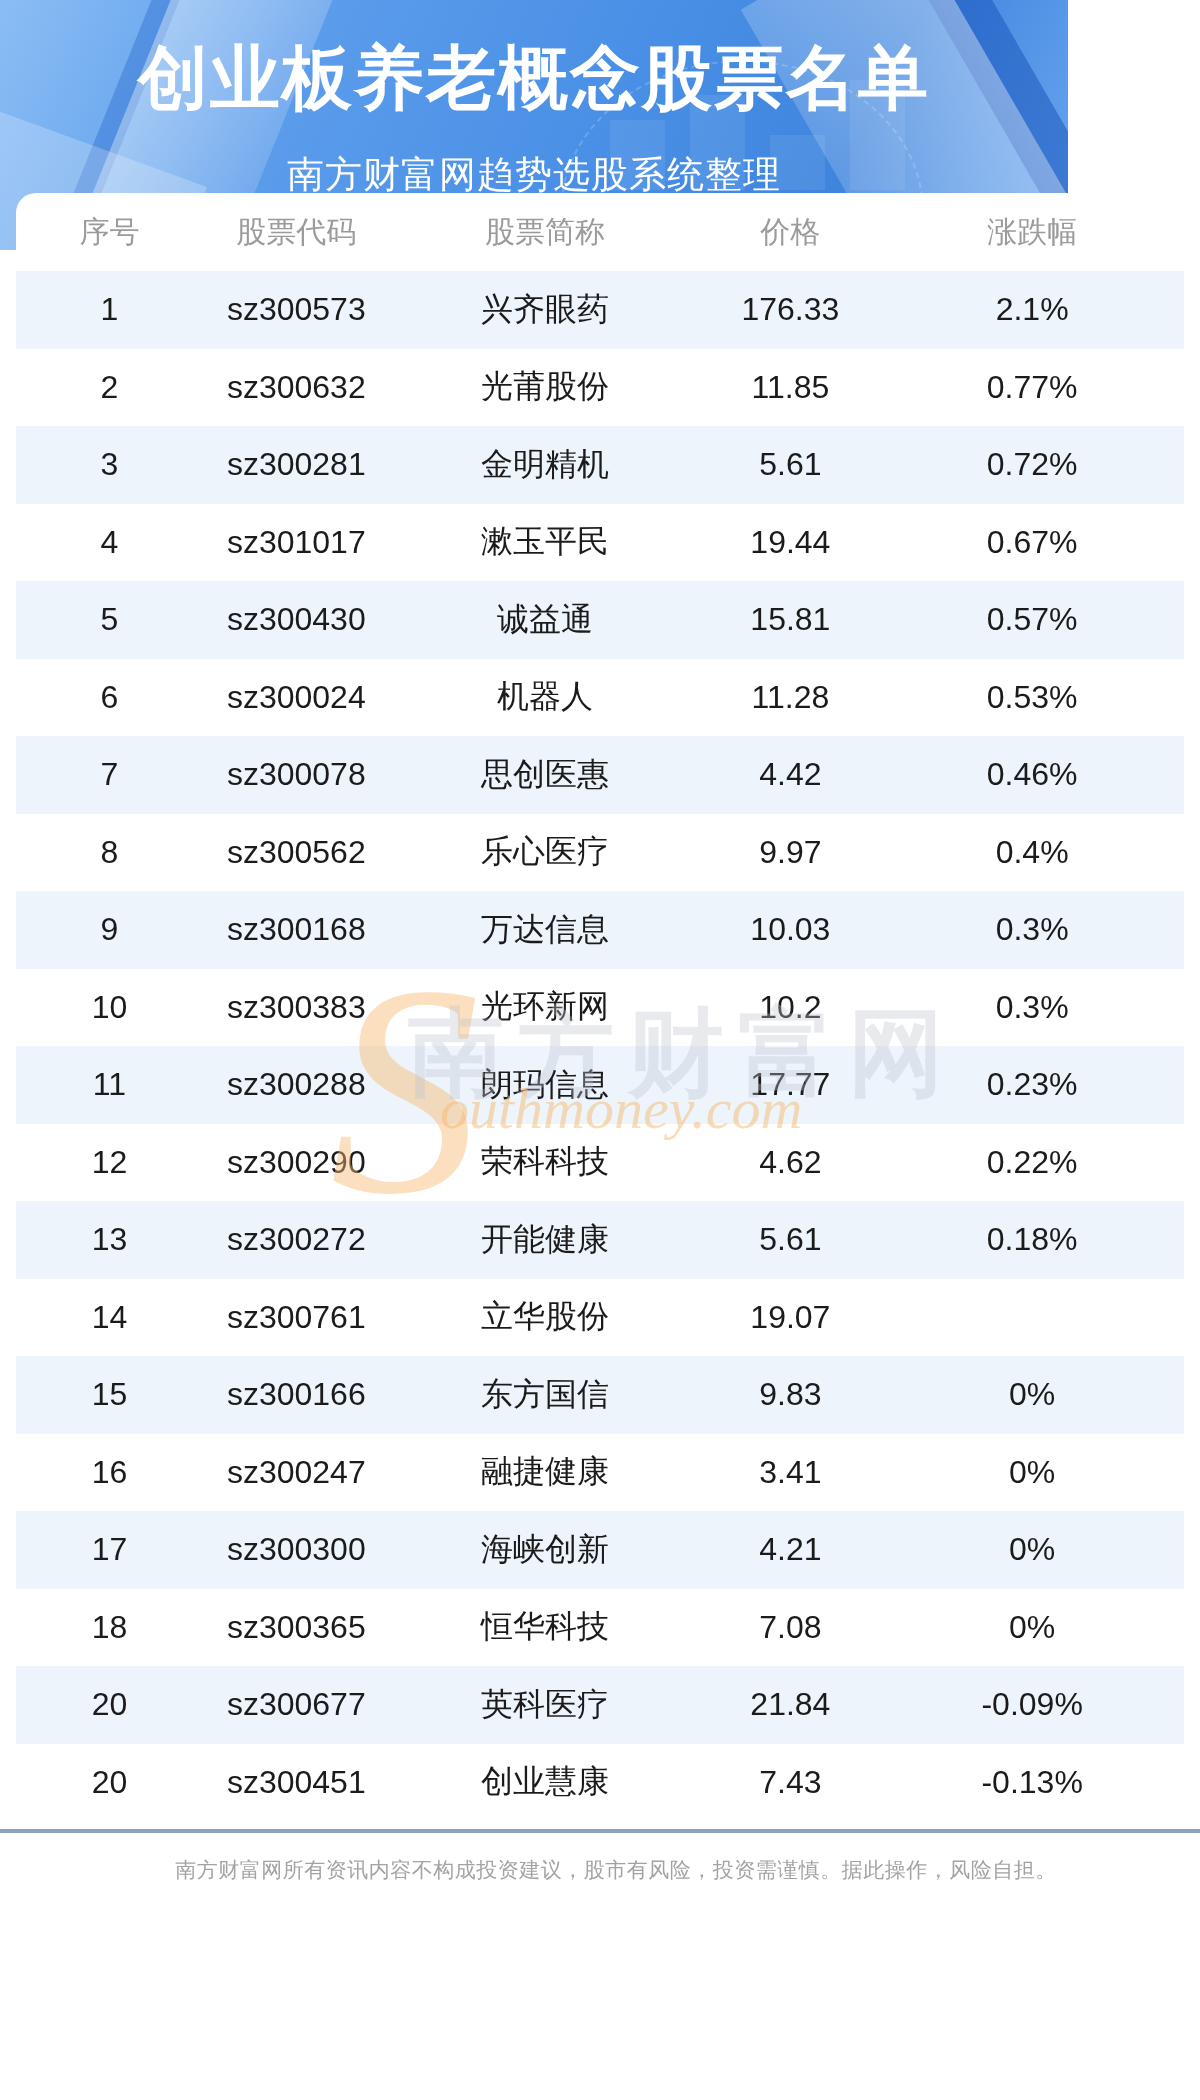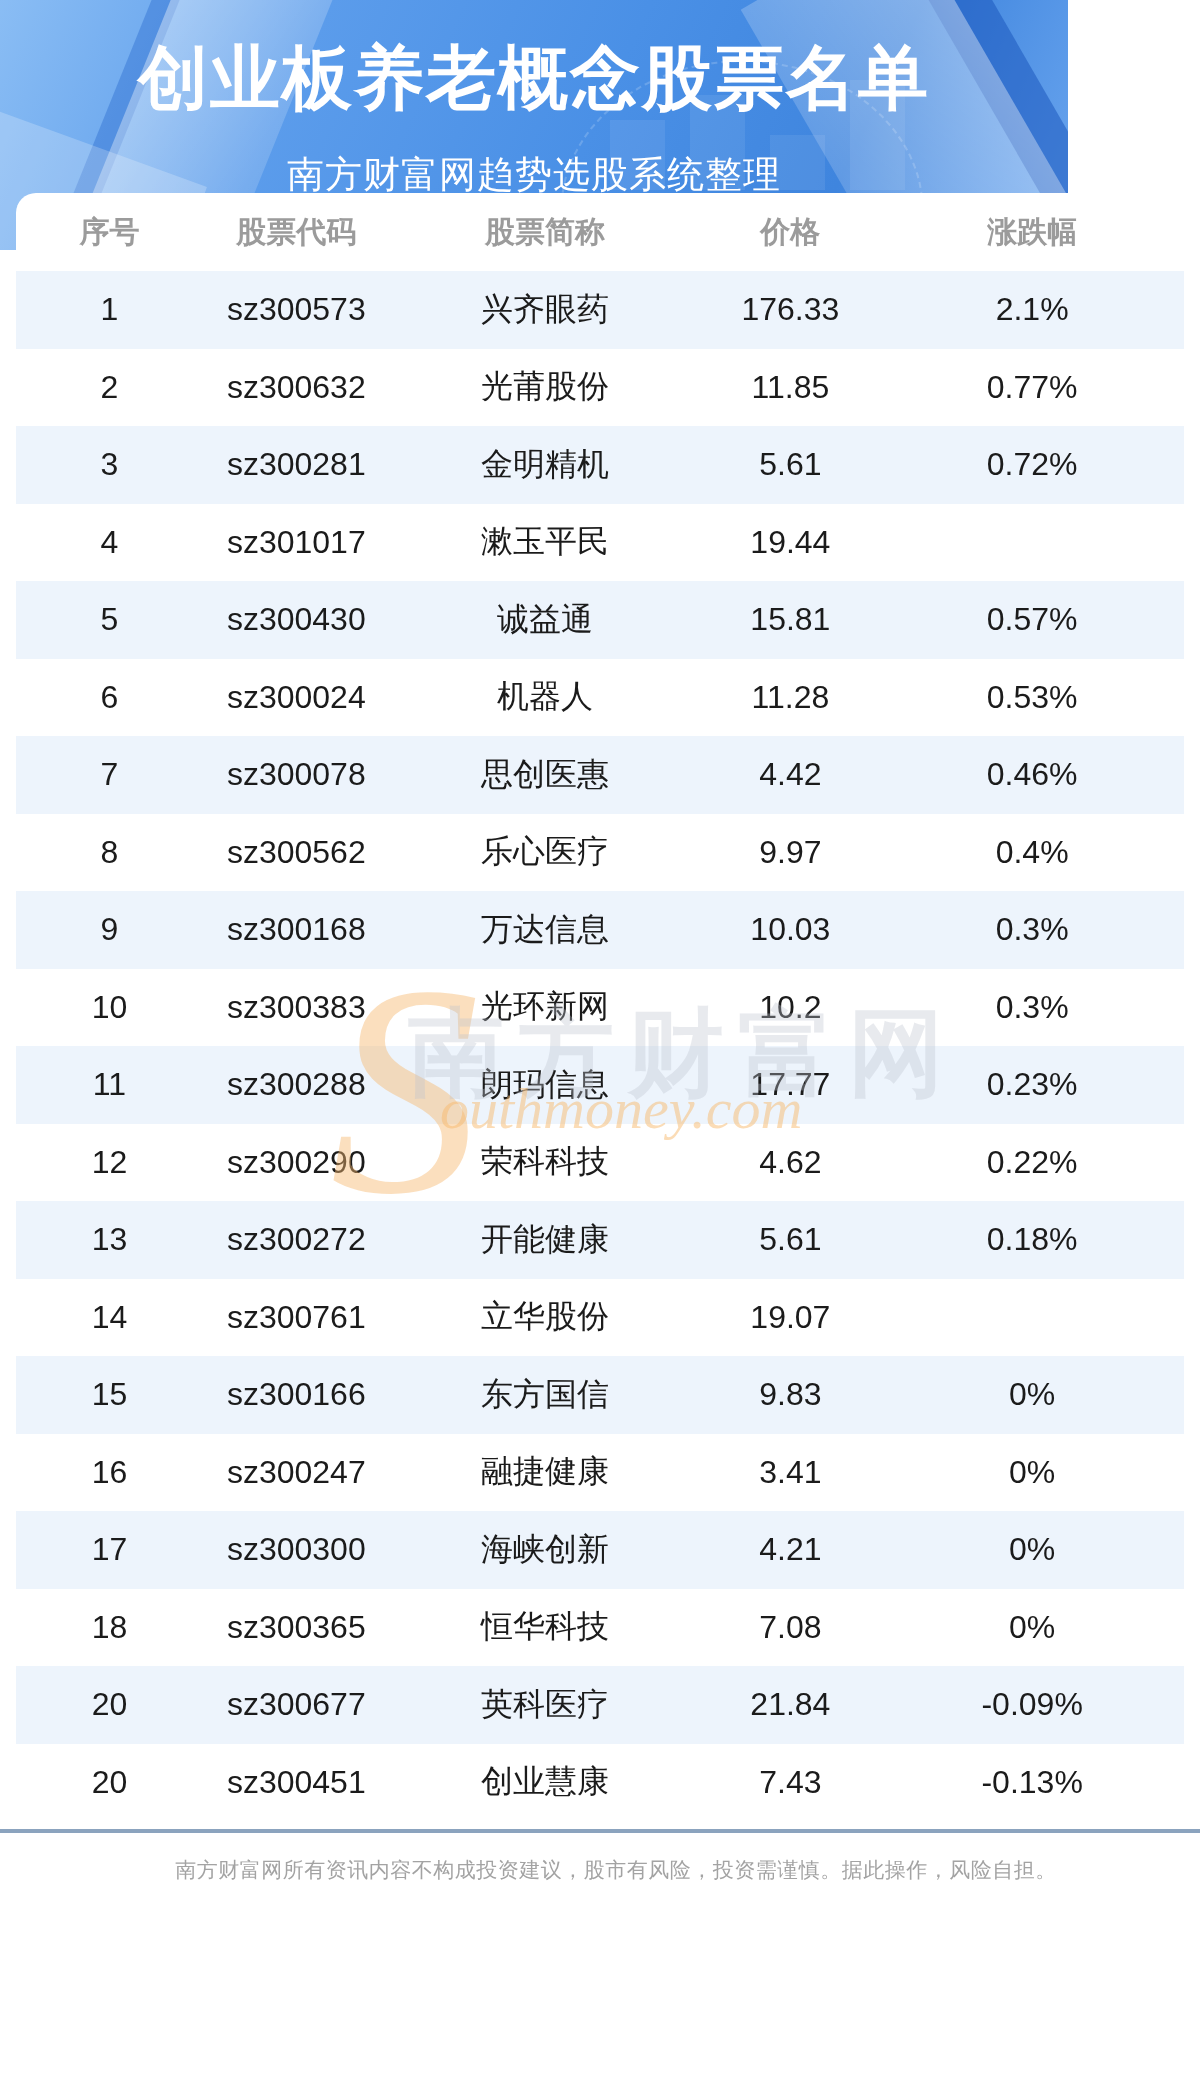--- a/index.html
+++ b/index.html
@@ -57,21 +57,21 @@
   
   .card{
     position:absolute;left:16px;top:193px;width:1168px;
     background:#ffffff;border-radius:20px 20px 0 0;
   }
   .thead,.trow{
     display:grid;grid-template-columns:16% 16% 26.6% 15.4% 26%;
     align-items:center;
   }
   .thead{height:78px;}
-  .thead .cell{color:#9b9b9b;font-size:30px;font-weight:bold;}
+  .thead .cell{color:#9b9b9b;font-size:30px;}
   .trow{height:77.5px;}
   .trow.striped{background:#edf4fc;}
   .cell{text-align:center;color:#1b1b1b;font-size:32px;white-space:nowrap;}
 
   
   .watermark{position:absolute;pointer-events:none;}
   .wm-s{
     left:330px;top:940px;font-size:300px;font-style:italic;
     font-family:"Liberation Serif","DejaVu Serif",serif;
     color:rgba(247,185,110,0.45);line-height:1;
@@ -143,20 +143,21 @@
           <div class="cell">sz300281</div>
           <div class="cell">金明精机</div>
           <div class="cell">5.61</div>
           <div class="cell">0.72%</div>
         </div>
         <div class="trow">
           <div class="cell">4</div>
           <div class="cell">sz301017</div>
           <div class="cell">漱玉平民</div>
           <div class="cell">19.44</div>
+          <div class="cell">0.67%</div>
         </div>
         <div class="trow striped">
           <div class="cell">5</div>
           <div class="cell">sz300430</div>
           <div class="cell">诚益通</div>
           <div class="cell">15.81</div>
           <div class="cell">0.57%</div>
         </div>
         <div class="trow">
           <div class="cell">6</div>

